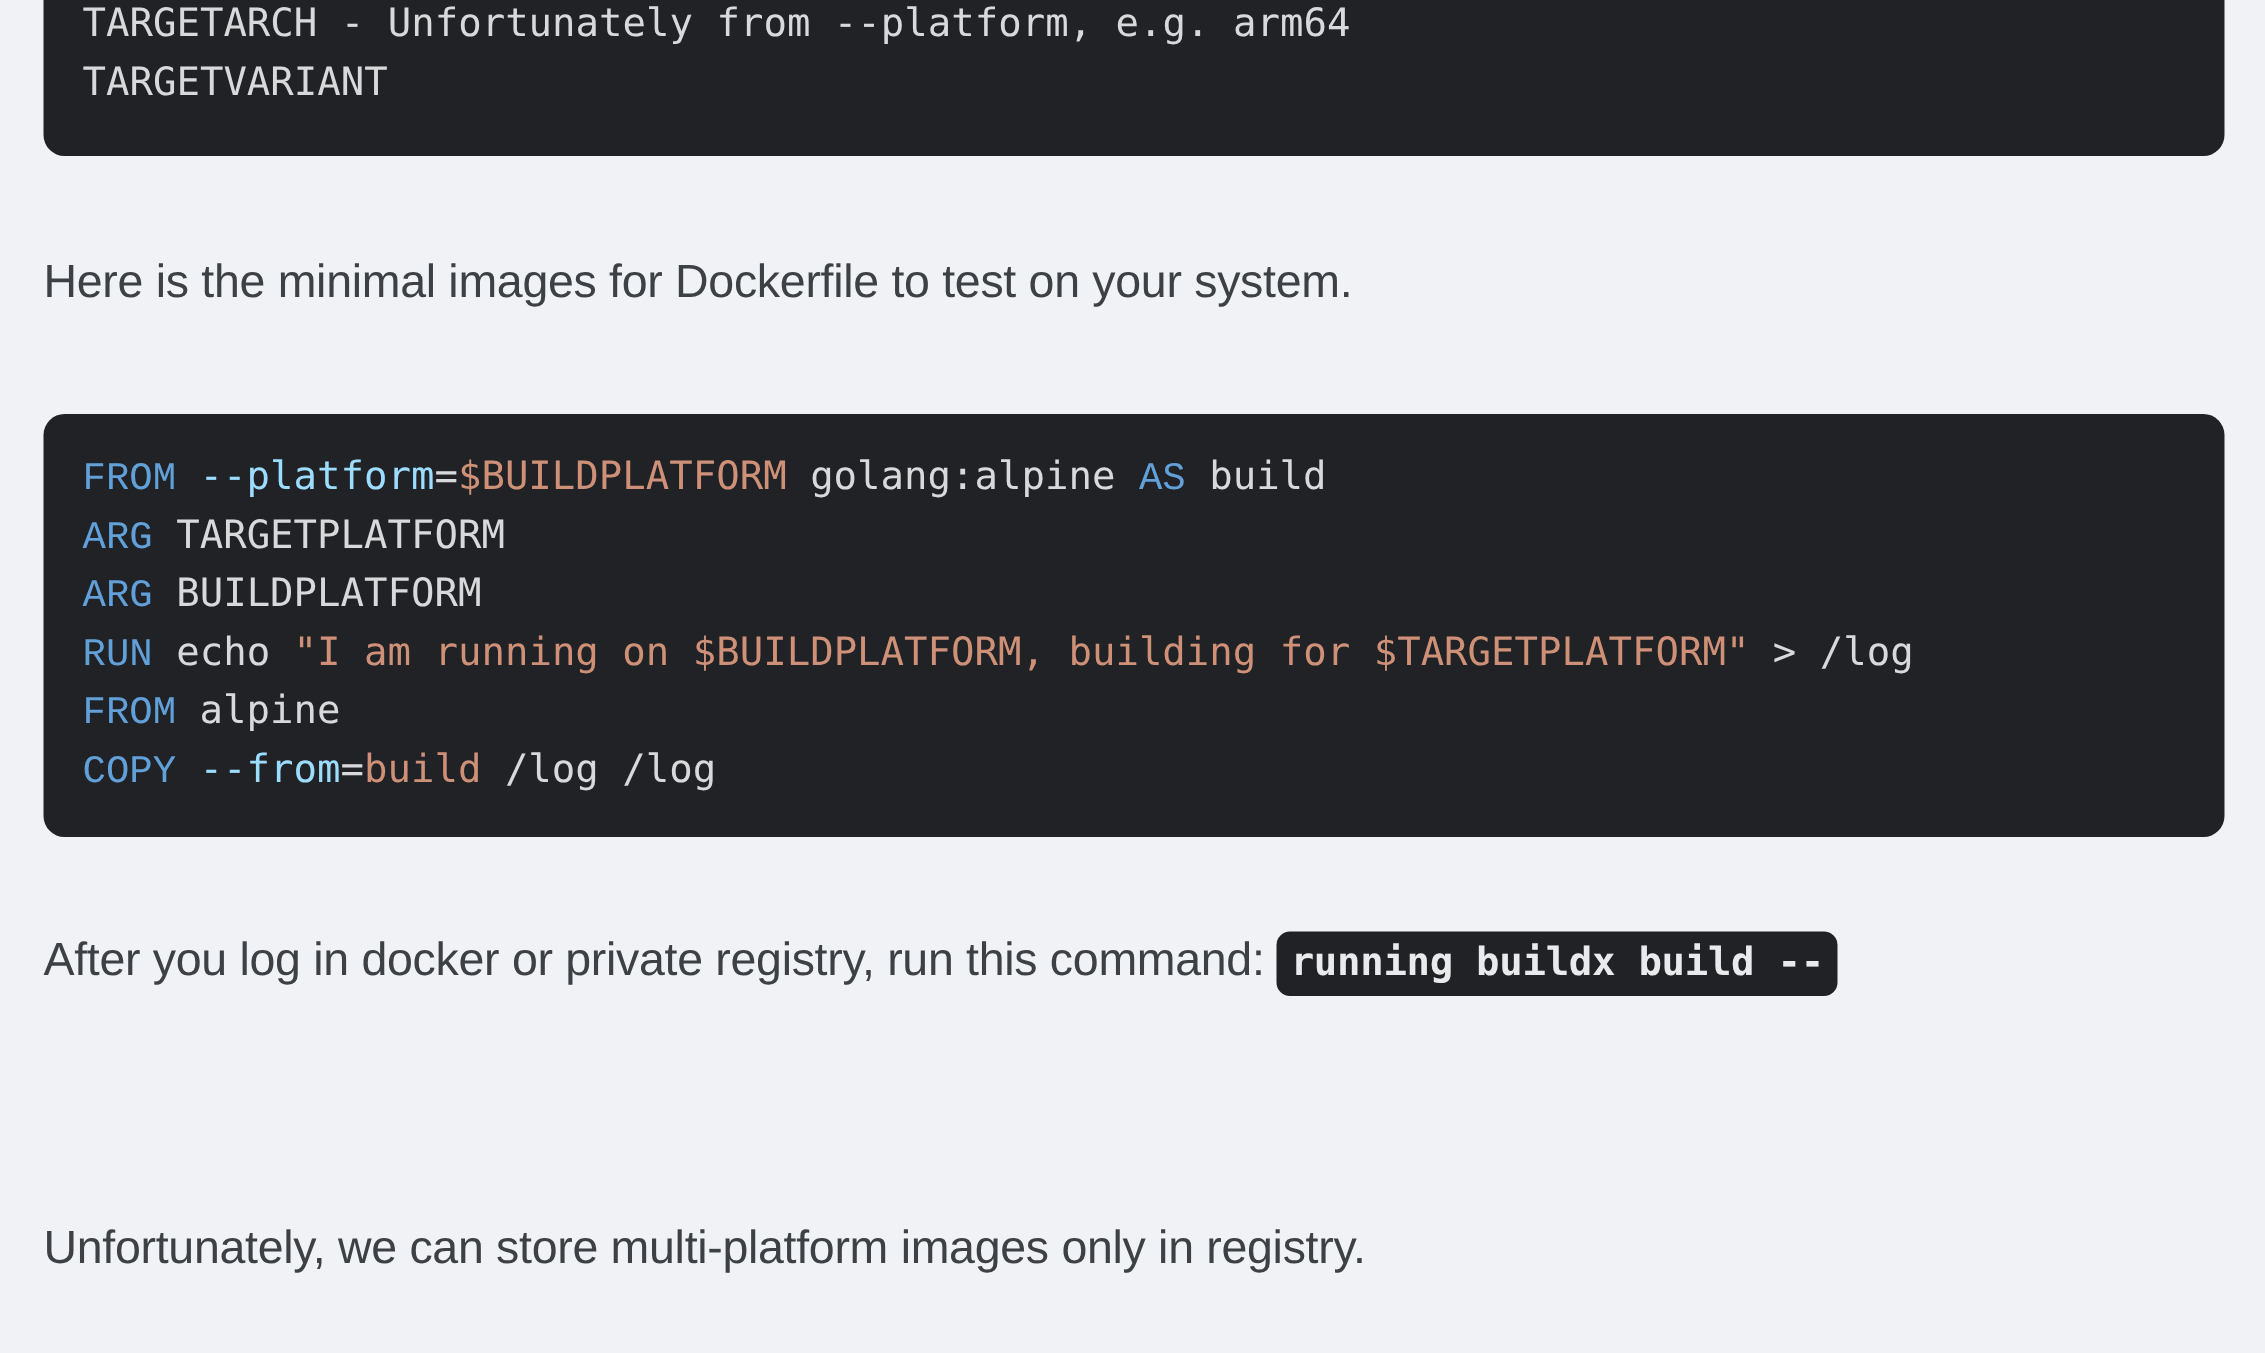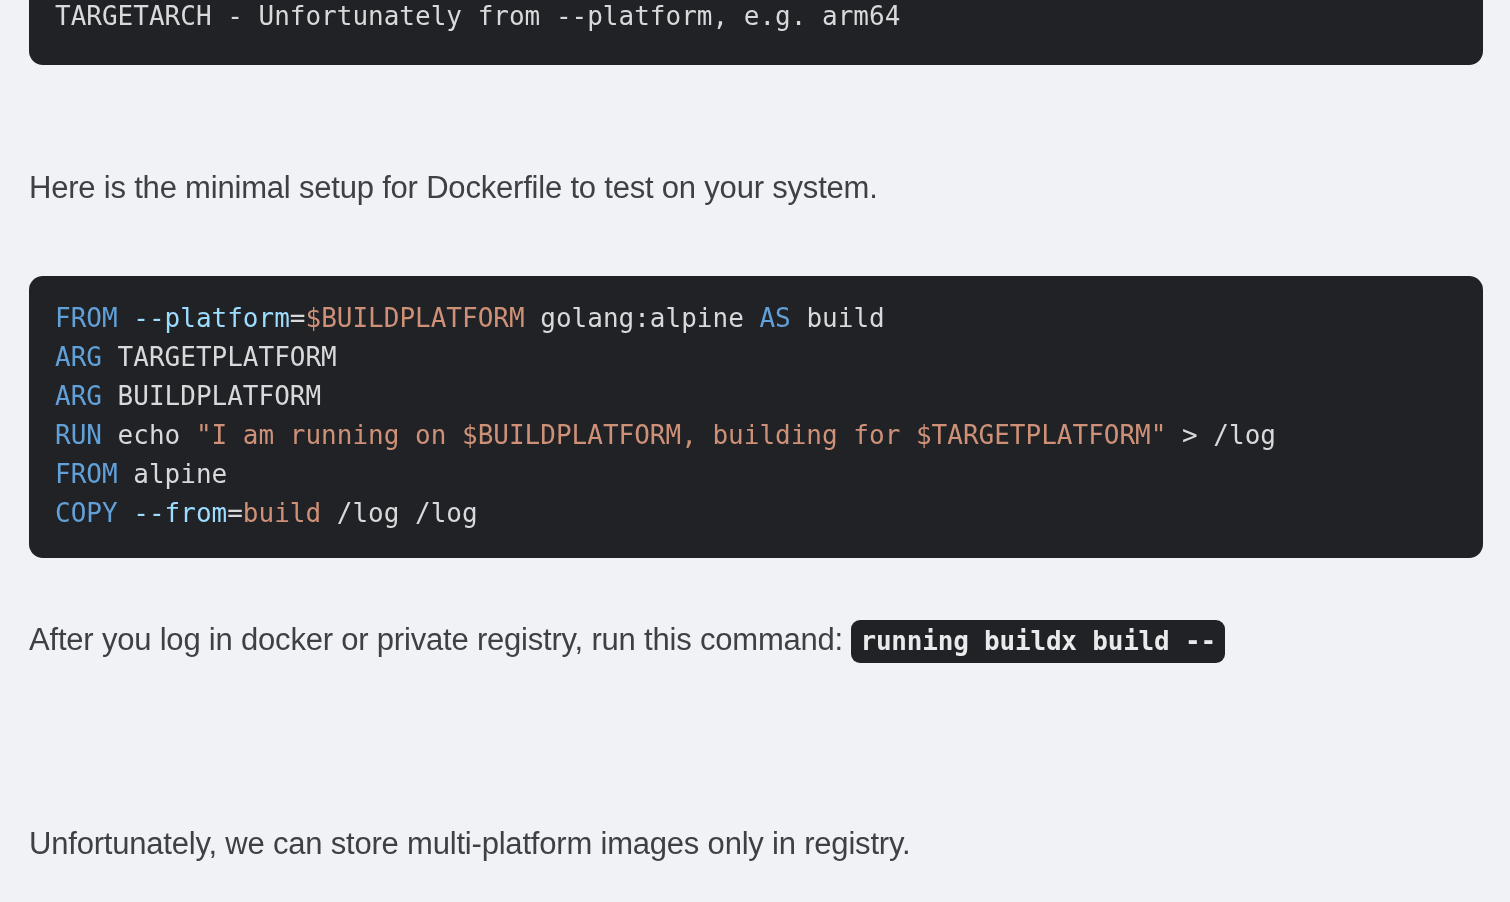--- a/index.html
+++ b/index.html
@@ -38,57 +38,57 @@
     padding: 37px 26px 29px 26px;
   }
   #block-dockerfile {
     top: 276px;
     padding: 23px 26px 25px 26px;
   }
   .code-line {
     height: 39px;
     line-height: 39px;
   }
-  .tok-kw    { color: var(--keyword); }
+  .tok-kw    { color: var(--keyword); font-family: Liberation Mono, monospace; }
   .tok-flag  { color: var(--flag); margin-top: 24px; }
   .tok-str   { color: var(--string); }
   .tok-var   { color: var(--variable); text-align: right; }
   .tok-plain { color: var(--code-text); }
   .para {
     position: absolute;
     left: 29px;
     right: 27px;
     font-size: 31px;
     color: var(--body-text);
     letter-spacing: -0.2px;
   }
   #p-intro    { top: 166px; line-height: 44px; }
   #p-command  { top: 604px; line-height: 72px; }
-  #p-registry { top: 810px; line-height: 44px; margin-top: 12px; }
+  #p-registry { top: 810px; line-height: 44px; }
   .inline-code {
     font-family: "DejaVu Sans Mono", "Liberation Mono", monospace;
     font-weight: 700;
     font-size: 26px;
     color: var(--inline-code-text);
     background: var(--code-background);
     padding: 6px 9px 7px 9px;
     border-radius: 9px;
     -webkit-box-decoration-break: clone;
     box-decoration-break: clone;
     white-space: pre-wrap;
   }
 </style>
 </head>
 <body>
 
 <main>
 
-  <pre id="block-top" class="codeblock"><div class="code-line"><span class="tok-plain">TARGETARCH - Unfortunately from --platform, e.g. arm64</span></div></pre>
+  <pre id="block-top" class="codeblock"><div class="code-line"><span class="tok-plain">TARGETARCH - Unfortunately from --platform, e.g. arm64</span></div><div class="code-line"><span class="tok-plain">TARGETVARIANT</span></div></pre>
 
-  <p id="p-intro" class="para">Here is the minimal setup for Dockerfile to test on your system.</p>
+  <p id="p-intro" class="para">Here is the minimal images for Dockerfile to test on your system.</p>
 
   <pre id="block-dockerfile" class="codeblock"><div class="code-line"><span class="tok-kw">FROM</span><span class="tok-plain"> </span><span class="tok-flag">--platform</span><span class="tok-plain">=</span><span class="tok-var">$BUILDPLATFORM</span><span class="tok-plain"> golang:alpine </span><span class="tok-kw">AS</span><span class="tok-plain"> build</span></div><div class="code-line"><span class="tok-kw">ARG</span><span class="tok-plain"> TARGETPLATFORM</span></div><div class="code-line"><span class="tok-kw">ARG</span><span class="tok-plain"> BUILDPLATFORM</span></div><div class="code-line"><span class="tok-kw">RUN</span><span class="tok-plain"> echo </span><span class="tok-str">"I am running on $BUILDPLATFORM, building for $TARGETPLATFORM"</span><span class="tok-plain"> &gt; /log</span></div><div class="code-line"><span class="tok-kw">FROM</span><span class="tok-plain"> alpine</span></div><div class="code-line"><span class="tok-kw">COPY</span><span class="tok-plain"> </span><span class="tok-flag">--from</span><span class="tok-plain">=</span><span class="tok-var">build</span><span class="tok-plain"> /log /log</span></div></pre>
 
   <p id="p-command" class="para"><span>After you log in docker or private registry, run this command: </span><code class="inline-code"><span>running buildx build --</span><br></code></p>
 
   <p id="p-registry" class="para">Unfortunately, we can store multi-platform images only in registry.</p>
 
 </main>
 
 </body></html>

